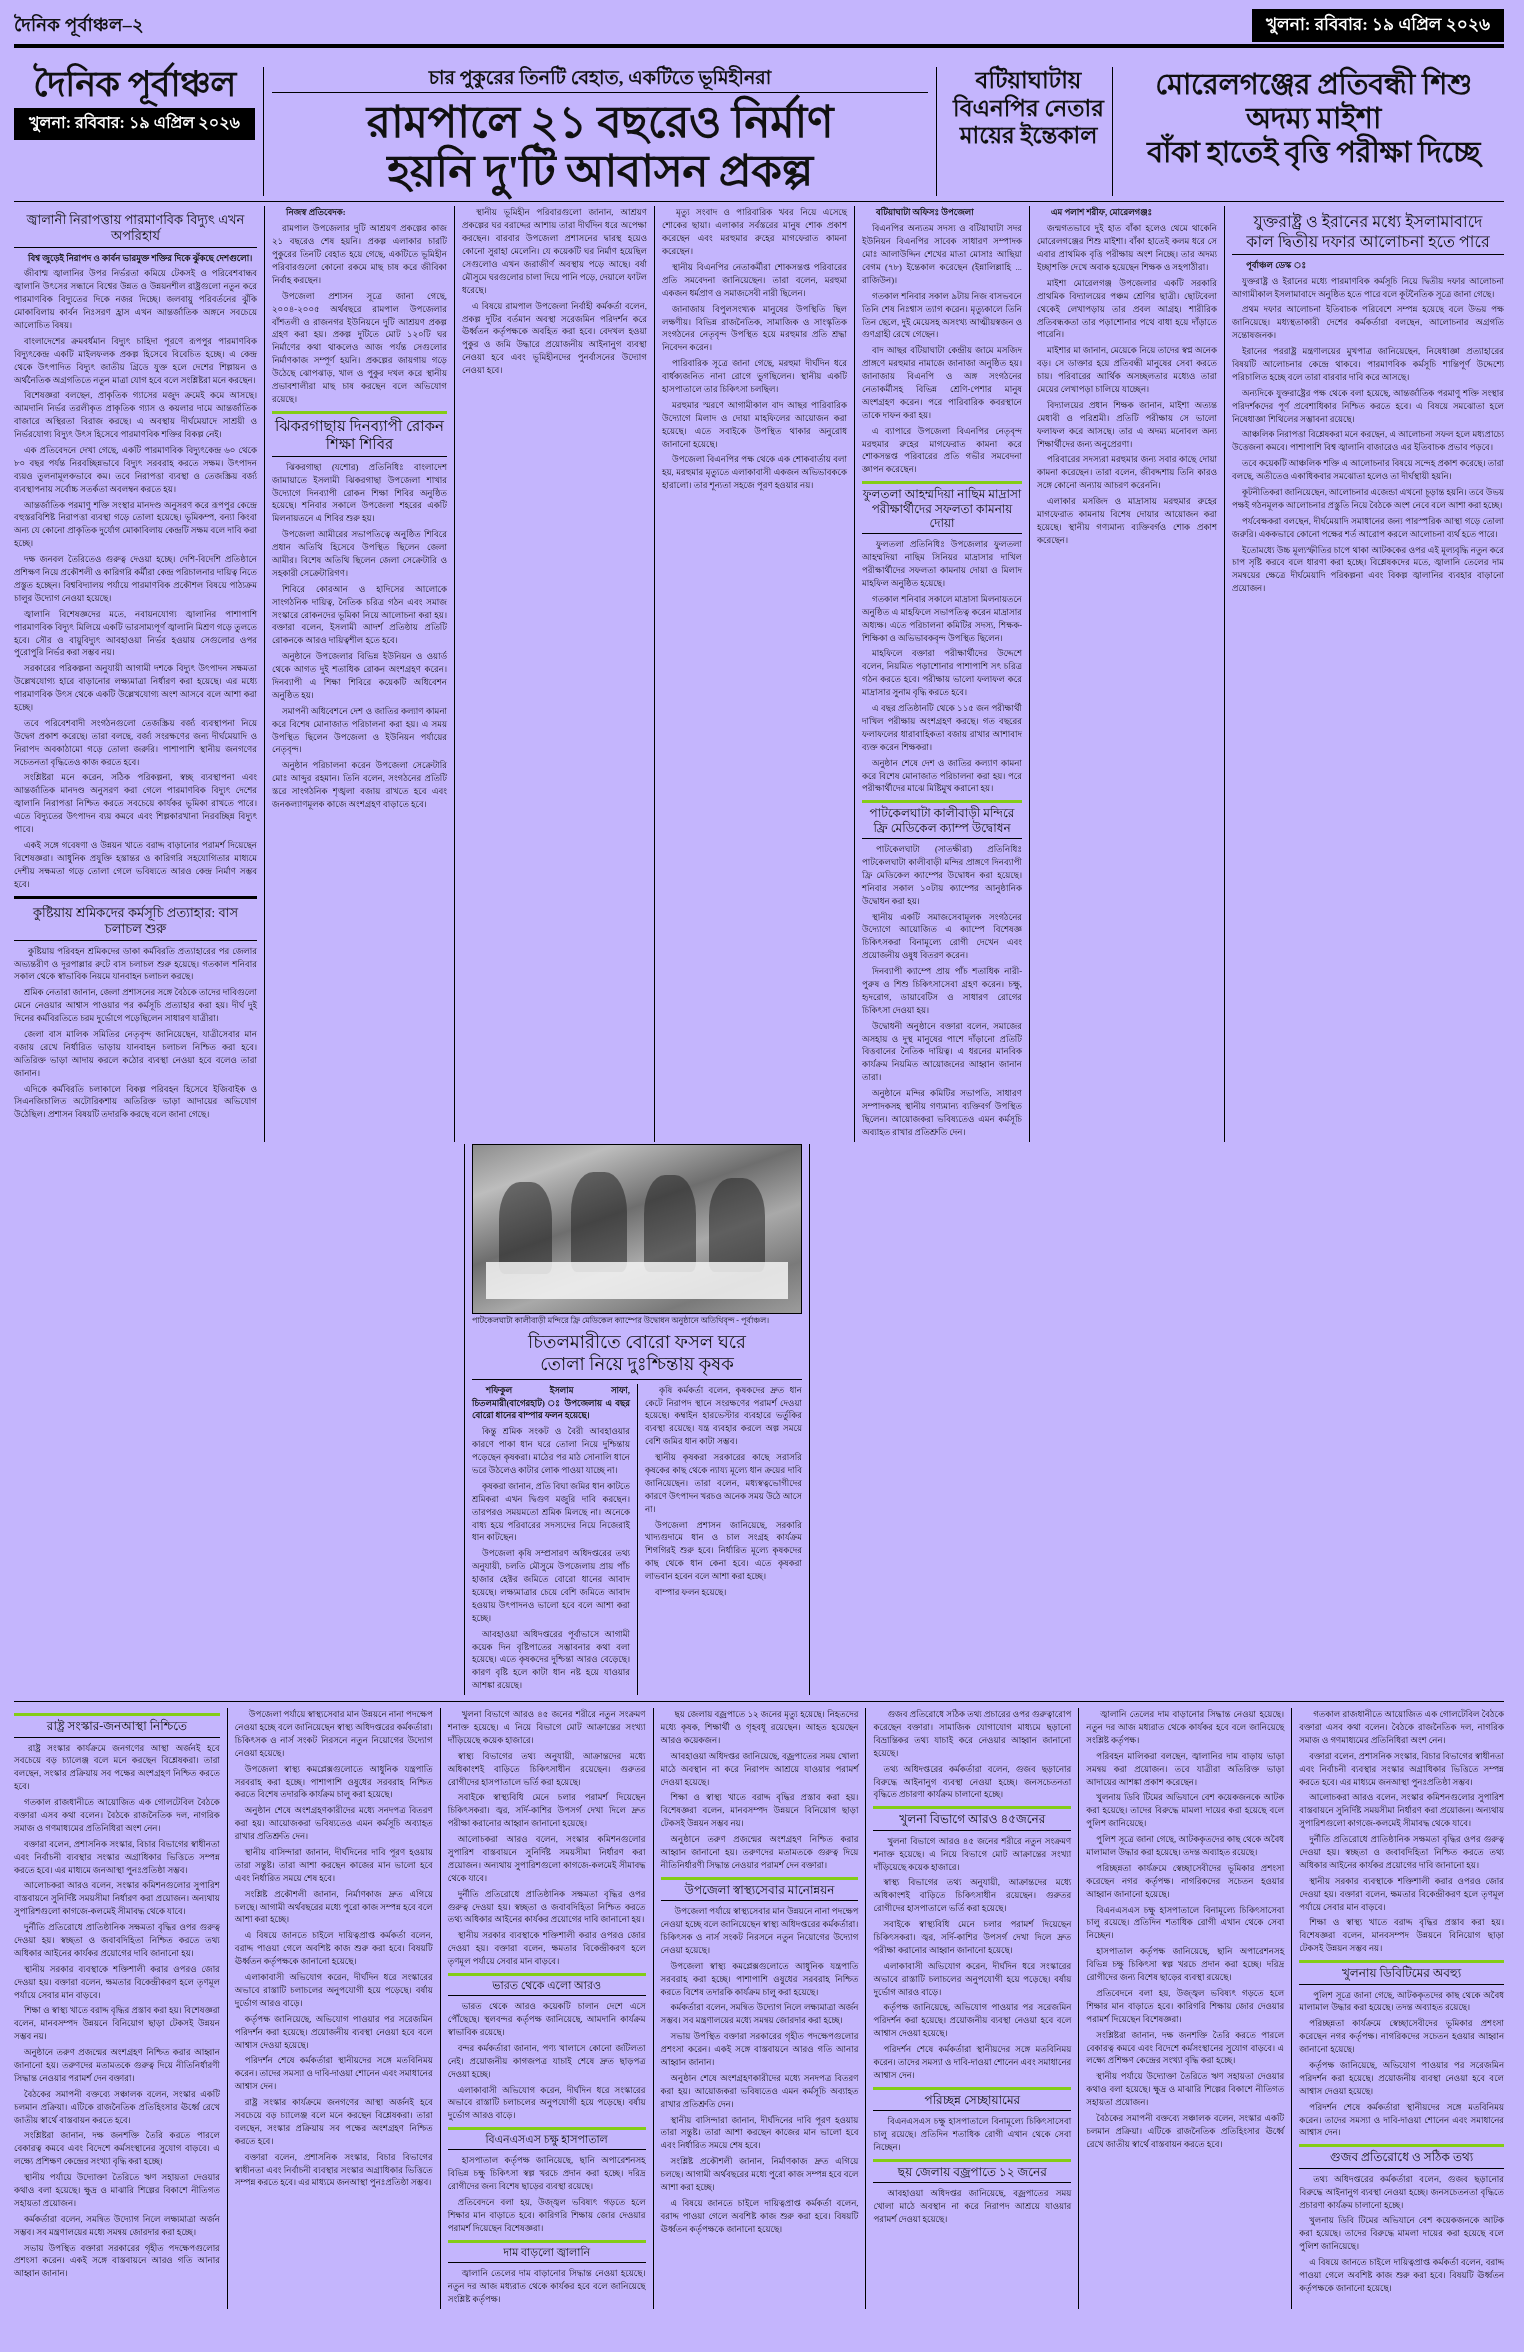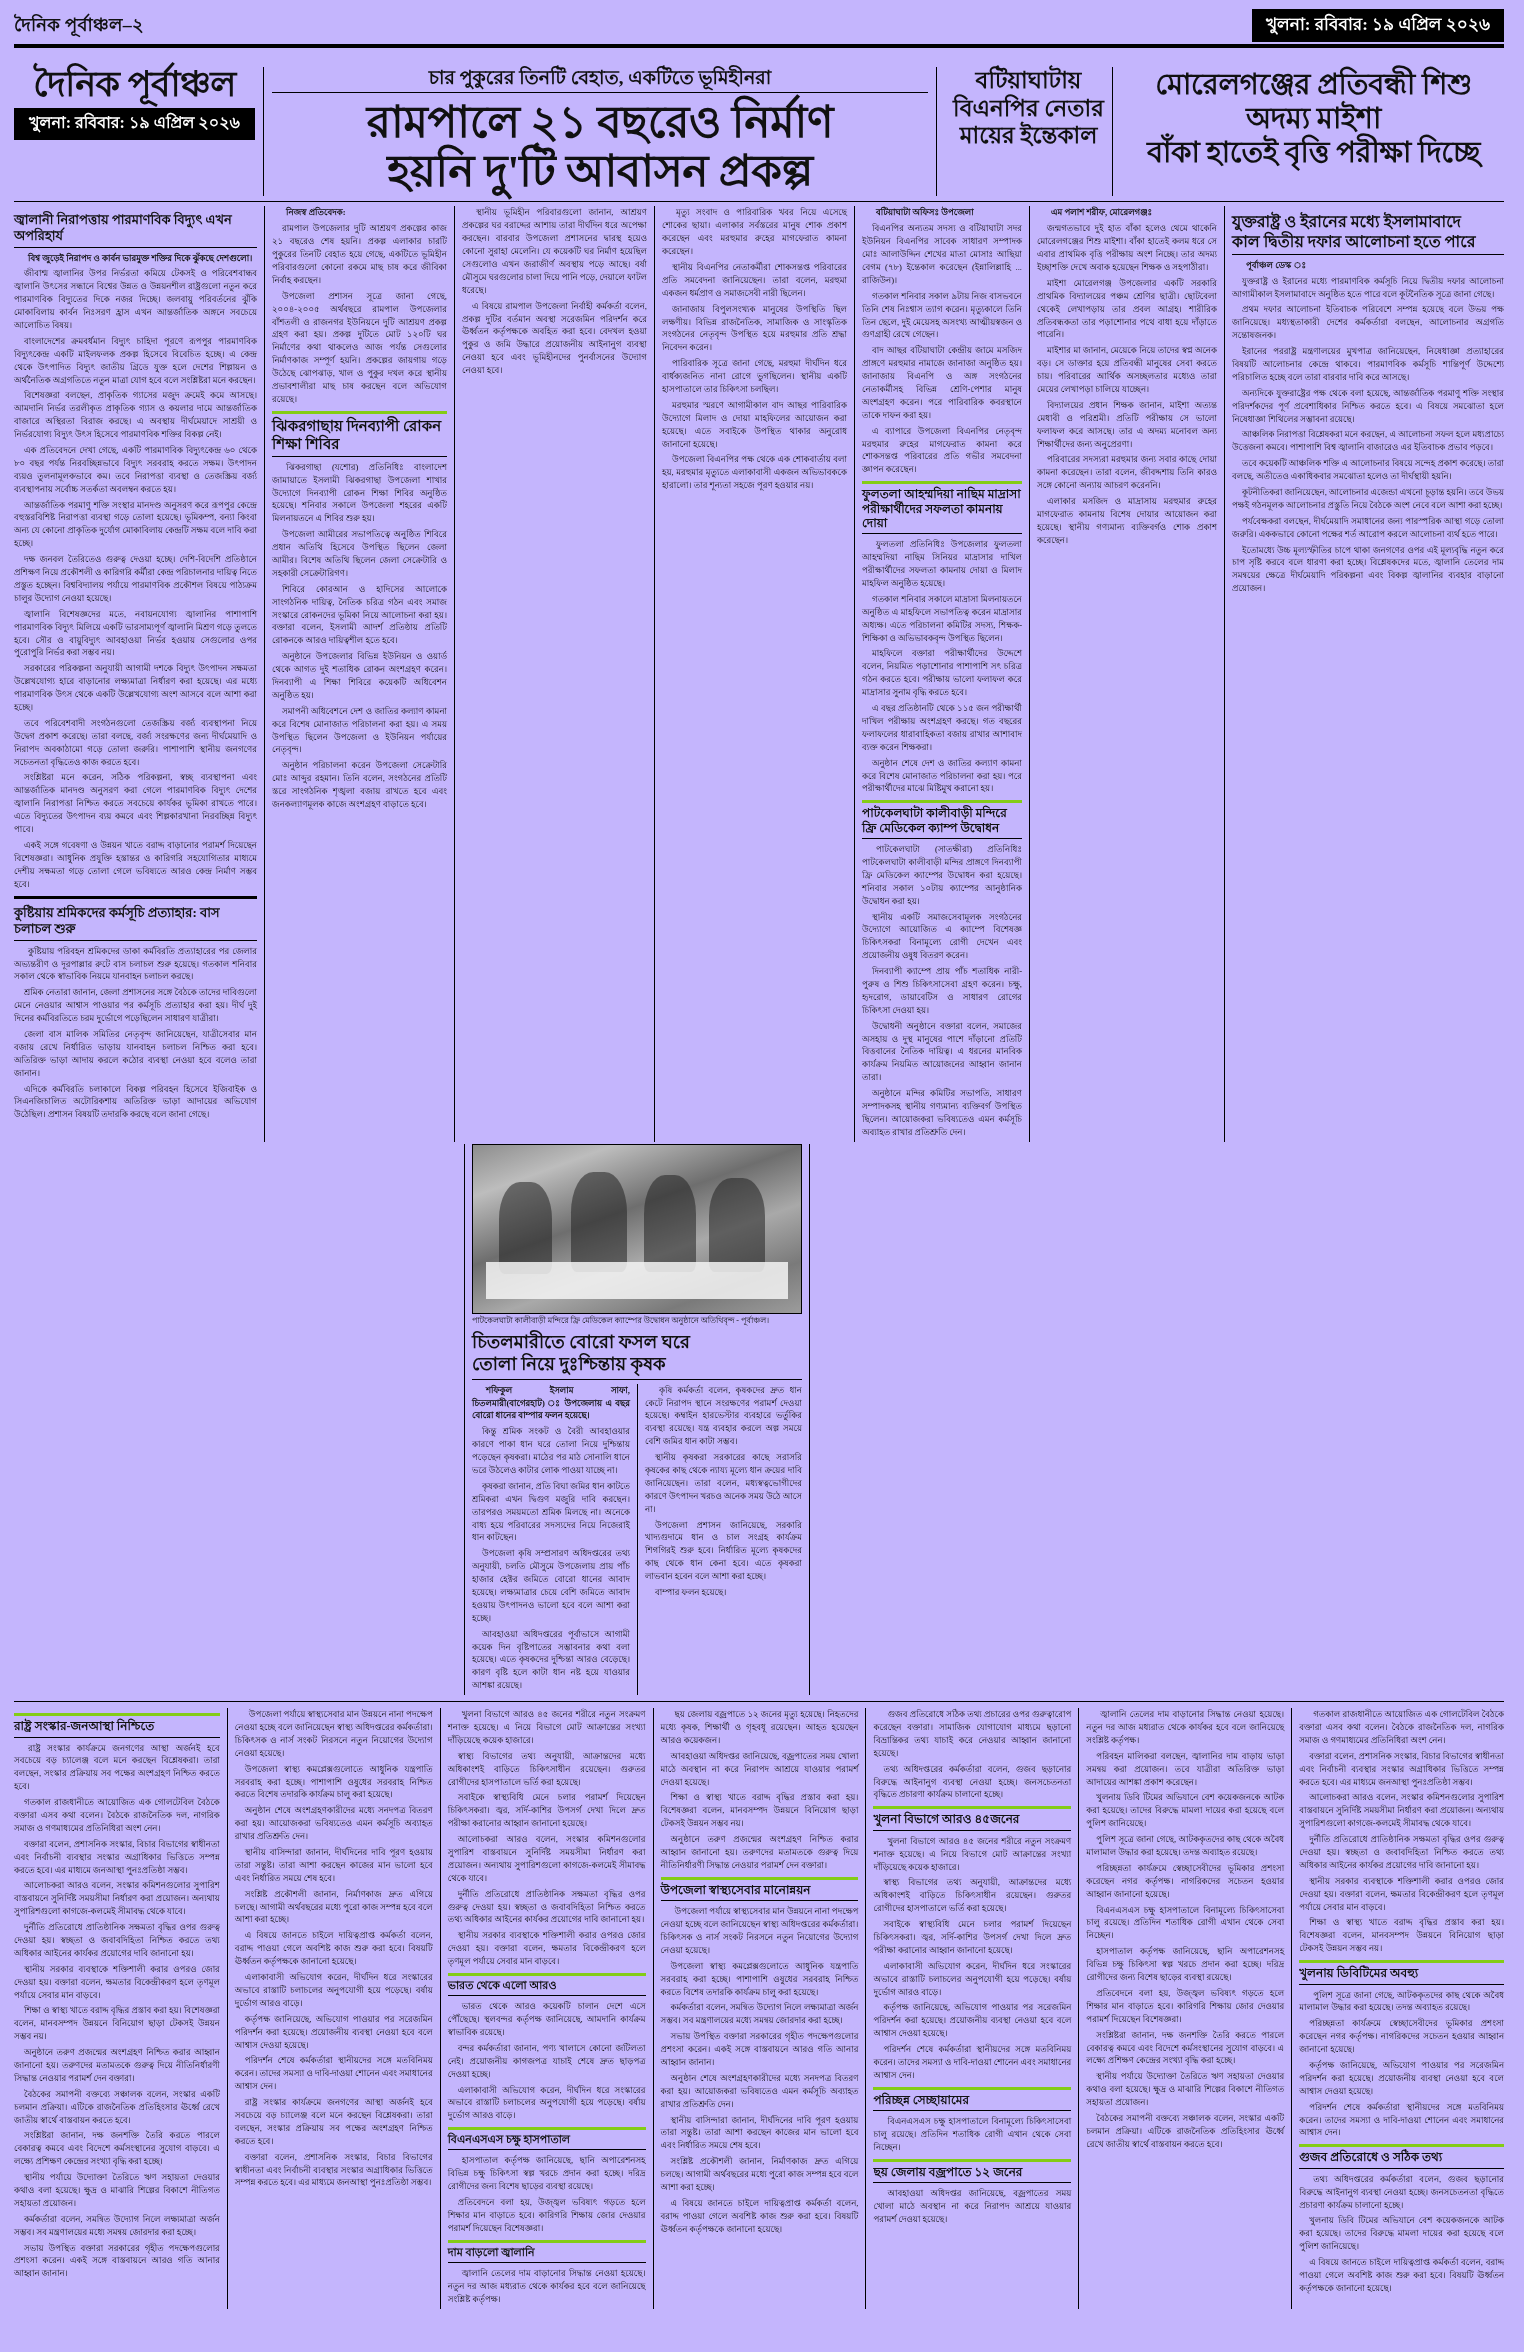--- a/index.html
+++ b/index.html
@@ -104,21 +104,21 @@
     text-align:justify;
     text-justify:inter-word;
     word-break:break-word;
     hyphens:auto;
   }
   .body p{margin:0 0 3px 0;text-indent:10px;}
   .body p.first{text-indent:14px;}
   .lead-in{font-weight:bold;}
 
   .subhead{
-    font-weight:bold;
+    text-align:center;font-weight:normal;
     line-height:1.2;margin:6px 0 4px 0;
   }
   .sh-18{font-size:18px;}
   .sh-16{font-size:16px;}
   .sh-15{font-size:15px;}
   .sh-13{font-size:13px;}
   .sh-12{font-size:12px;}
   .sh-11{font-size:11px;}
   .boxhead{
     border-top:3px solid #84cc16;border-bottom:1px solid #000;
@@ -301,21 +301,21 @@
       <div class="body">
         <p class="first"><span class="lead-in">পূর্বাঞ্চল ডেস্ক ঃ</span></p>
         <p>যুক্তরাষ্ট্র ও ইরানের মধ্যে পারমাণবিক কর্মসূচি নিয়ে দ্বিতীয় দফার আলোচনা আগামীকাল ইসলামাবাদে অনুষ্ঠিত হতে পারে বলে কূটনৈতিক সূত্রে জানা গেছে।</p>
         <p>প্রথম দফার আলোচনা ইতিবাচক পরিবেশে সম্পন্ন হয়েছে বলে উভয় পক্ষ জানিয়েছে। মধ্যস্থতাকারী দেশের কর্মকর্তারা বলছেন, আলোচনার অগ্রগতি সন্তোষজনক।</p>
         <p>ইরানের পররাষ্ট্র মন্ত্রণালয়ের মুখপাত্র জানিয়েছেন, নিষেধাজ্ঞা প্রত্যাহারের বিষয়টি আলোচনার কেন্দ্রে থাকবে। পারমাণবিক কর্মসূচি শান্তিপূর্ণ উদ্দেশ্যে পরিচালিত হচ্ছে বলে তারা বারবার দাবি করে আসছে।</p>
         <p>অন্যদিকে যুক্তরাষ্ট্রের পক্ষ থেকে বলা হয়েছে, আন্তর্জাতিক পরমাণু শক্তি সংস্থার পরিদর্শকদের পূর্ণ প্রবেশাধিকার নিশ্চিত করতে হবে। এ বিষয়ে সমঝোতা হলে নিষেধাজ্ঞা শিথিলের সম্ভাবনা রয়েছে।</p>
         <p>আঞ্চলিক নিরাপত্তা বিশ্লেষকরা মনে করছেন, এ আলোচনা সফল হলে মধ্যপ্রাচ্যে উত্তেজনা কমবে। পাশাপাশি বিশ্ব জ্বালানি বাজারেও এর ইতিবাচক প্রভাব পড়বে।</p>
         <p>তবে কয়েকটি আঞ্চলিক শক্তি এ আলোচনার বিষয়ে সন্দেহ প্রকাশ করেছে। তারা বলছে, অতীতেও একাধিকবার সমঝোতা হলেও তা দীর্ঘস্থায়ী হয়নি।</p>
         <p>কূটনীতিকরা জানিয়েছেন, আলোচনার এজেন্ডা এখনো চূড়ান্ত হয়নি। তবে উভয় পক্ষই গঠনমূলক আলোচনার প্রস্তুতি নিয়ে বৈঠকে অংশ নেবে বলে আশা করা হচ্ছে।</p>
         <p>পর্যবেক্ষকরা বলছেন, দীর্ঘমেয়াদি সমাধানের জন্য পারস্পরিক আস্থা গড়ে তোলা জরুরি। এককভাবে কোনো পক্ষের শর্ত আরোপ করলে আলোচনা ব্যর্থ হতে পারে।</p>
-        <p>ইতোমধ্যে উচ্চ মূল্যস্ফীতির চাপে থাকা জনগণের ওপর এই মূল্যবৃদ্ধি নতুন করে চাপ সৃষ্টি করবে বলে ধারণা করা হচ্ছে। বিশ্লেষকদের মতে, জ্বালানি তেলের দাম সমন্বয়ের ক্ষেত্রে দীর্ঘমেয়াদি পরিকল্পনা এবং বিকল্প জ্বালানির ব্যবহার বাড়ানো প্রয়োজন।</p>
+        <p>ইতোমধ্যে উচ্চ মূল্যস্ফীতির চাপে থাকা আটককের ওপর এই মূল্যবৃদ্ধি নতুন করে চাপ সৃষ্টি করবে বলে ধারণা করা হচ্ছে। বিশ্লেষকদের মতে, জ্বালানি তেলের দাম সমন্বয়ের ক্ষেত্রে দীর্ঘমেয়াদি পরিকল্পনা এবং বিকল্প জ্বালানির ব্যবহার বাড়ানো প্রয়োজন।</p>
       </div>
     </div>
   </div>
 
   <div class="cols" style="margin-top:2px">
     <div class="col" style="flex:0 0 450px;width:450px;padding-left:0;border:0"></div>
 
     <div class="col" style="flex:0 0 345px;width:345px;border-left:1px solid #000">
       <div class="photo" style="height:170px">
         <div class="ph-fig" style="left:8%;top:22%;width:16%;height:55%"></div>

